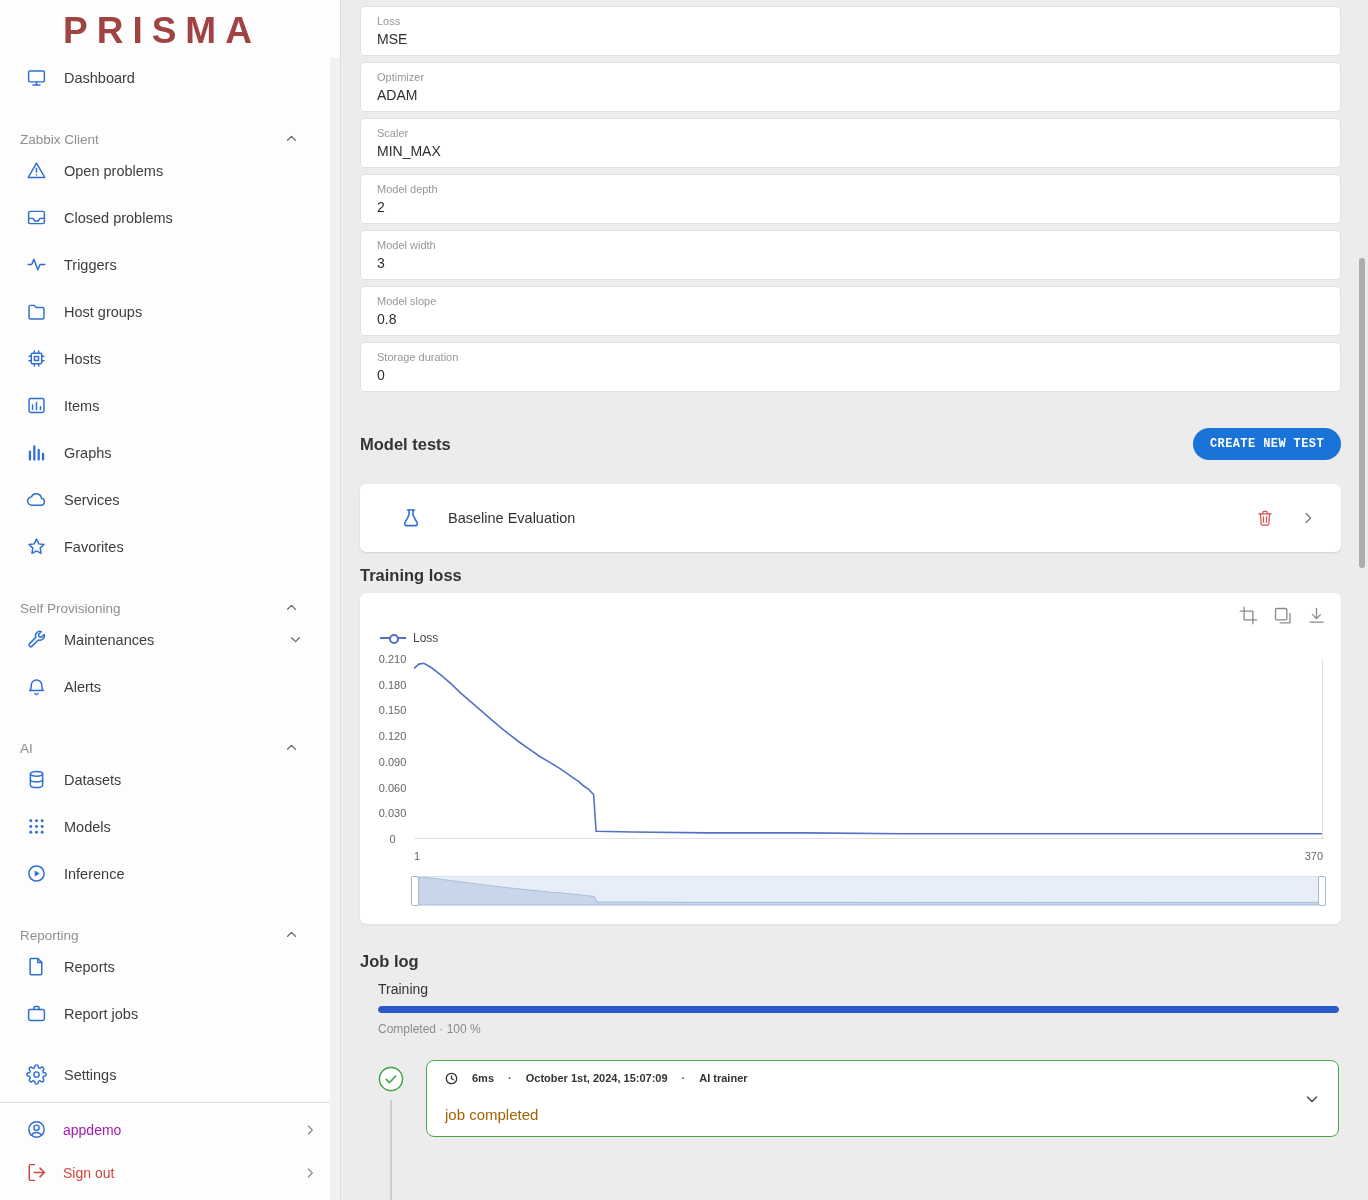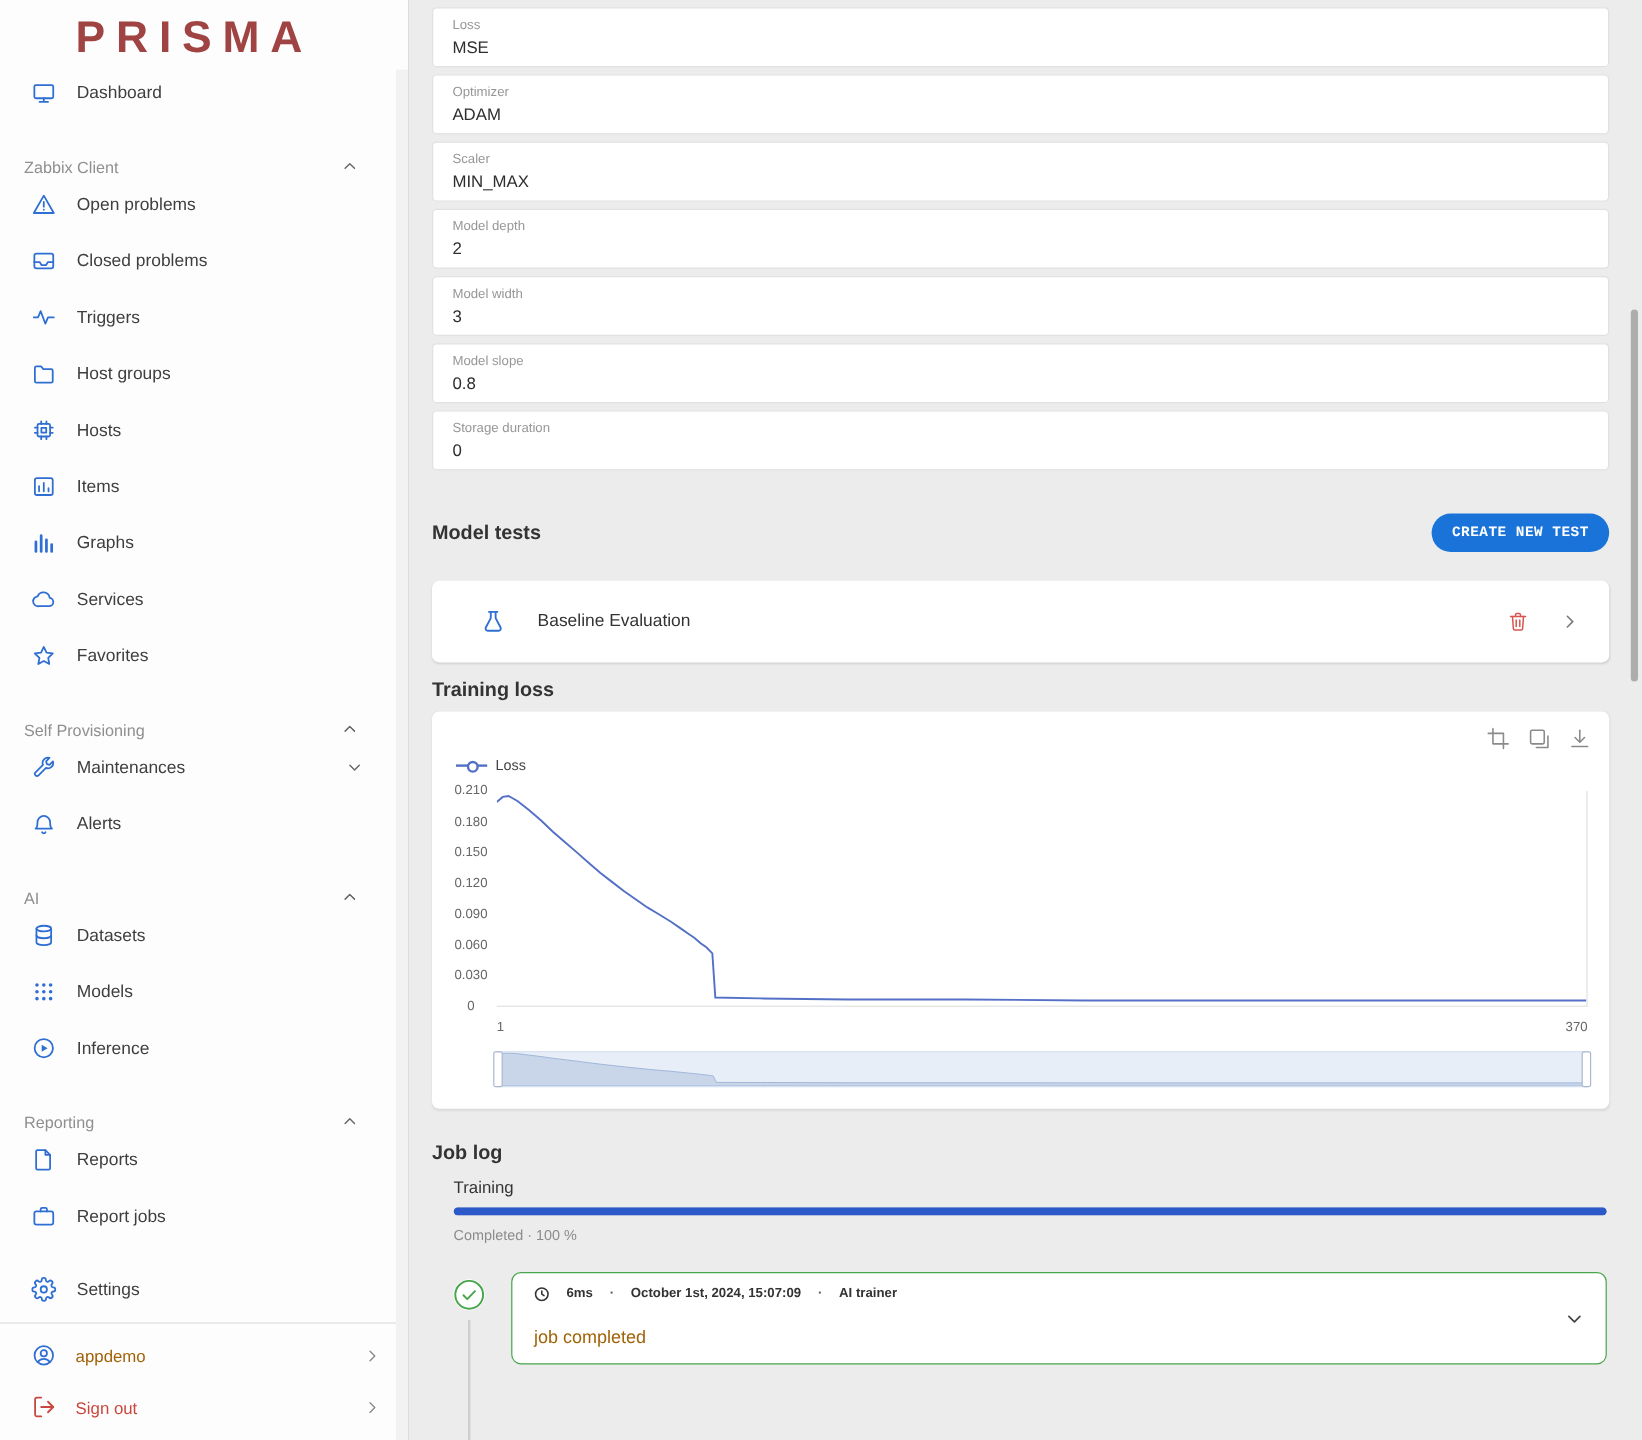--- a/index.html
+++ b/index.html
@@ -13,21 +13,21 @@
   .sb-track{position:absolute;top:58px;bottom:0;right:0;width:10px;background:#f2f2f2}
   .logo{padding:10px 0 2px 63px;font-size:37px;font-weight:700;letter-spacing:9px;color:var(--logo-red,#a04343)}
   .nav{flex:1}
   .nav-item{display:flex;align-items:center;height:47px;padding:0 30px 0 26px;gap:17px;font-size:14.5px;color:#3e3e3e;cursor:pointer}
   .nav-item .icon{width:21px;height:21px;color:var(--accent,#2f6fd3);flex:none;display:flex}
   .nav-section{display:flex;align-items:flex-end;height:46px;padding:0 40px 0 20px;font-size:13.5px;color:#8f8f8f;cursor:pointer}
   .nav-section .chev{margin-left:auto;width:17px;height:17px;color:#666;display:flex}
   .nav-item .trail{margin-left:auto;margin-right:6px;width:17px;height:17px;color:#666;display:flex}
   .settings-item{margin-top:14px}
   .sidebar-bottom{border-top:1px solid #e0e0e0;padding:5px 0 6px}
-  .acct-row{display:flex;align-items:center;height:43px;padding:0 22px 0 26px;gap:16px;font-size:14px;color:#a16207;cursor:pointer}
+  .acct-row{display:flex;align-items:center;height:43px;padding:0 22px 0 26px;gap:16px;font-size:14px;color:#a21caf;cursor:pointer}
   .acct-row .icon{width:21px;height:21px;display:flex;color:var(--accent,#2f6fd3)}
   .acct-row .chev{margin-left:auto;width:16px;height:16px;color:#888;display:flex}
   .signout,.signout .icon{color:var(--signout-red,#c9473e)}
 
   
   .main{flex:1;display:flex;flex-direction:column;position:relative;min-width:0}
   .topbar{height:56px;background:#f2f2f2;display:flex;align-items:center;gap:15px;padding-left:27px;flex:none}
   .topbar .back{width:18px;height:18px;color:#333;cursor:pointer;display:flex}
   .topbar .title{font-size:16px;font-weight:700;color:#1d1d1d}
   .content{flex:1;padding:6px 27px 0 19px;overflow:hidden}

